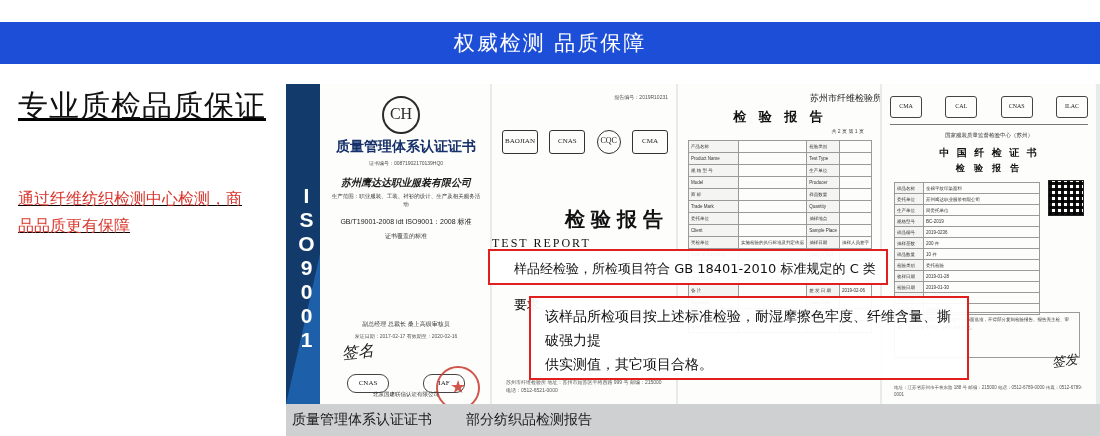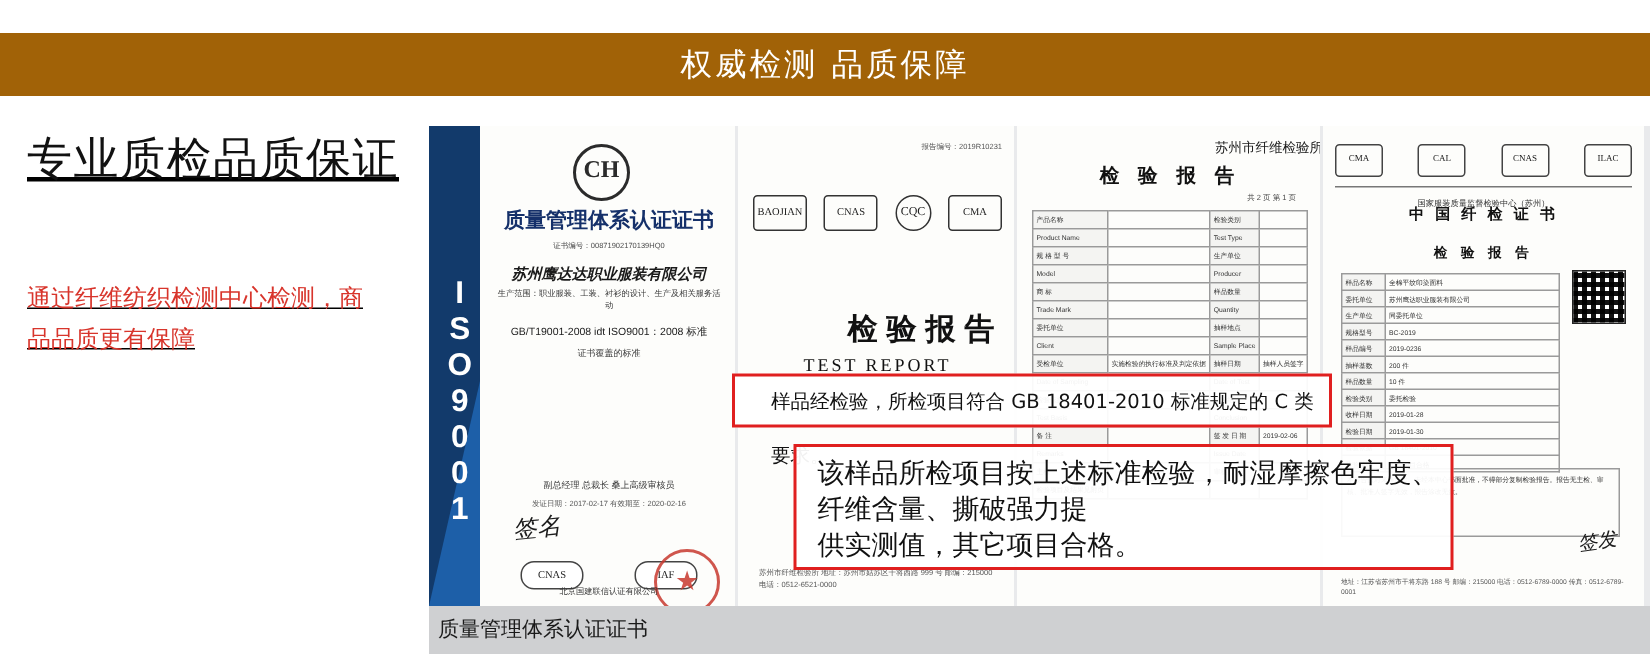--- a/index.html
+++ b/index.html
@@ -13,21 +13,21 @@
     font-family: "Liberation Sans", sans-serif;
     position: relative;
     overflow: hidden;
   }
 
   
   .banner {
     position: absolute;
     left: 0; top: 22px;
     width: 1100px; height: 42px;
-    background: #a16207;
+    background: #1d4ed8;
     display: flex;
     align-items: center;
     justify-content: center;
   }
   .banner-title {
     color: #ffffff;
     font-size: 21px;
     letter-spacing: 2px;
     font-weight: normal;
     font-family: "DejaVu Sans", "Liberation Sans", sans-serif;
@@ -105,21 +105,21 @@
     font-family: "Liberation Sans", sans-serif;
   }
   .c1-logo {
     position: absolute;
     left: 96px; top: 12px;
     width: 34px; height: 34px;
     border: 2px solid #2b2b2b;
     border-radius: 50%;
     color: #2b2b2b;
     font-size: 16px;
-    font-weight: bold;
+    font-weight: normal;
     text-align: center;
     line-height: 32px;
     font-family: "Liberation Serif", serif;
   }
   .c1-title {
     position: absolute;
     left: 42px; top: 54px;
     width: 156px;
     text-align: center;
     font-size: 14px;
@@ -249,21 +249,21 @@
     font-weight: bold;
     letter-spacing: 6px;
     color: #111;
     font-family: "DejaVu Sans", "Liberation Sans", sans-serif;
     margin-left: 32px;
   }
   .c2-title-en {
     position: absolute;
     left: 0; top: 152px;
     width: 186px;
-    text-align: center;
+    text-align: left;
     font-size: 12px;
     letter-spacing: 2px;
     color: #111;
     font-family: "Liberation Serif", serif;
   }
   .c2-bottom {
     position: absolute;
     left: 14px; bottom: 10px;
     width: 158px;
     font-size: 5px;
@@ -349,21 +349,21 @@
   .c4-sub {
     position: absolute;
     left: 0; top: 48px;
     width: 214px;
     text-align: center;
     font-size: 5.5px;
     color: #333;
   }
   .c4-title {
     position: absolute;
-    left: 0; top: 52px;
+    left: 0; top: 62px;
     width: 214px;
     text-align: center;
     font-size: 10px;
     font-weight: bold;
     letter-spacing: 2px;
     color: #111;
     font-family: "DejaVu Sans", "Liberation Sans", sans-serif;
   }
   .c4-title2 {
     position: absolute;
@@ -444,21 +444,21 @@
   .callout-1 {
     left: 488px; top: 249px;
     width: 400px; height: 36px;
     font-size: 13px;
     line-height: 36px;
     padding-left: 24px;
   }
   .callout-2 {
     left: 529px; top: 296px;
     width: 440px; height: 84px;
-    font-size: 18px;
+    font-size: 14px;
     line-height: 24px;
     padding: 6px 8px 0 14px;
   }
 
   
   .caption-bar {
     position: absolute;
     left: 286px; top: 404px;
     width: 814px; height: 32px;
     background: #cfd0d2;
@@ -712,13 +712,14 @@
 <div class="callout callout-1">
   <span>样品经检验，所检项目符合 GB 18401-2010 标准规定的 C 类要求。</span>
 </div>
 <div class="callout callout-2">
   <div>该样品所检项目按上述标准检验，耐湿摩擦色牢度、纤维含量、撕破强力提</div>
   <div>供实测值，其它项目合格。</div>
 </div>
 
 <div class="caption-bar">
   <div class="caption-1">质量管理体系认证证书</div>
+  <div class="caption-2">部分纺织品检测报告</div>
 </div>
 
 </body></html>

